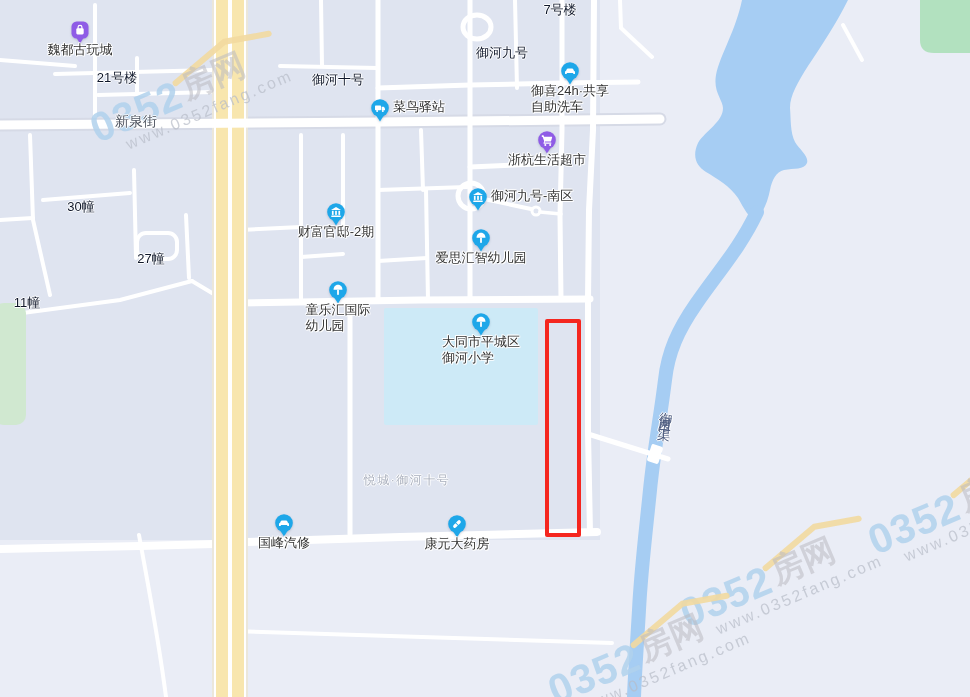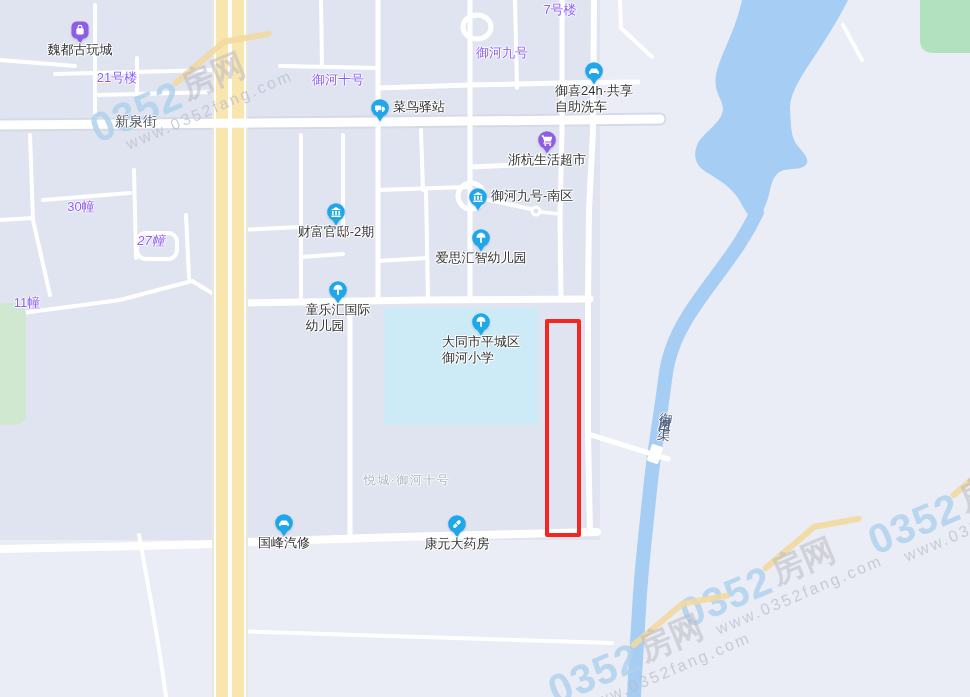--- a/index.html
+++ b/index.html
@@ -13,21 +13,21 @@
   .wm{position:absolute;width:250px;transform:rotate(-23deg);z-index:15;pointer-events:none;}
   .wm-roof{position:absolute;left:92px;top:-12px;}
   .wm-row{white-space:nowrap;}
   .wm-num{font-size:41px;font-weight:bold;color:rgba(176,209,236,0.85);letter-spacing:1px;}
   .wm-cn{font-size:33px;font-weight:bold;color:rgba(186,186,193,0.55);margin-left:4px;position:relative;top:-6px;}
   .wm-url{font-size:16px;color:rgba(182,188,199,0.7);letter-spacing:2.5px;margin:-8px 0 0 26px;}
   
   #label-layer,#poi-layer{position:absolute;left:0;top:0;width:100%;height:100%;z-index:30;pointer-events:none;}
   .area-label{
     position:absolute;transform:translate(-50%,-50%);white-space:nowrap;
-    color:#8b5cf6;font-size:13px;z-index:20;
+    color:#0f172a;font-size:13px;z-index:20;
     text-shadow:-1px 0 #fff,1px 0 #fff,0 -1px #fff,0 1px #fff;
   }
   .area-label.large{font-size:12px;color:#a8aebc;letter-spacing:1.5px;}
   .road-label{
     position:absolute;transform:translate(-50%,-50%);white-space:nowrap;
     color:#4c525e;font-size:14px;
     text-shadow:-1px 0 #fff,1px 0 #fff,0 -1px #fff,0 1px #fff;
   }
   .water-label{
     position:absolute;writing-mode:vertical-rl;letter-spacing:4px;
@@ -179,21 +179,21 @@
         <div class="wm-url">www.0352fang.com</div>
       </div>
     </div>
   <div id="highlight" style="left: 545px; top: 319px; width: 28px; height: 210px; border-color: rgb(245, 38, 31);"></div>
   <div id="label-layer">
       <div class="area-label" style="left: 117px; top: 78px;">21号楼</div>
       <div class="area-label" style="left: 560px; top: 10px;">7号楼</div>
       <div class="area-label" style="left: 338px; top: 80px;">御河十号</div>
       <div class="area-label" style="left: 502px; top: 53px;">御河九号</div>
       <div class="area-label" style="left: 81px; top: 207px;">30幢</div>
-      <div class="area-label" style="left: 151px; top: 241px; font-style: italic;">27幢</div>
+      <div class="area-label" style="left: 151px; top: 259px;">27幢</div>
       <div class="area-label" style="left: 27px; top: 303px;">11幢</div>
       <div class="area-label large" style="left: 407px; top: 480px;">悦城·御河十号</div>
       <div class="road-label" style="left: 136px; top: 122px;">新泉街</div>
       <div class="water-label" style="left: 666px; top: 412px;">御河西干渠</div>
     </div>
   <div id="poi-layer">
       <div class="poi" style="left: 70px; top: 20px;">
         <svg width="20" height="26" viewBox="0 0 20 26">
           <path d="M6.2 17.4 L13.8 17.4 L10 23.6 Z" fill="#8f5ce6"></path>
           <rect x="1.5" y="1.5" width="17" height="17" rx="5.2" fill="#8f5ce6"></rect>
@@ -210,21 +210,21 @@
           <circle cx="10" cy="10" r="8.8" fill="#1ea7e9"></circle>
           <g transform="translate(4,4)">
             <rect fill="#fff" x="1" y="3.6" width="6" height="4.6" rx="0.7"></rect>
             <path fill="#fff" d="M7.6 4.8 L9.6 4.8 Q10 4.8 10.3 5.2 L11 6.5 L11 8.2 L7.6 8.2 Z"></path>
             <circle fill="#fff" cx="3.1" cy="9.1" r="1"></circle>
             <circle fill="#fff" cx="8.8" cy="9.1" r="1"></circle>
           </g>
         </svg>
         <div class="poi-label side">菜鸟驿站</div>
       </div>
-      <div class="poi" style="left: 584px; top: 61px;">
+      <div class="poi" style="left: 560px; top: 61px;">
         <svg width="20" height="26" viewBox="0 0 20 26">
           <path d="M6.2 17.4 L13.8 17.4 L10 23.6 Z" fill="#1ea7e9"></path>
           <circle cx="10" cy="10" r="8.8" fill="#1ea7e9"></circle>
           <g transform="translate(4,4)">
             <path fill="#fff" d="M2.6 4.6 Q3 3.4 4 3.4 L8 3.4 Q9 3.4 9.4 4.6 L9.9 5.8 Q11 6.1 11 7.1 L11 8.4 Q11 8.9 10.5 8.9 L9.7 8.9 Q9.2 8.9 9.2 8.4 L9.2 8.1 L2.8 8.1 L2.8 8.4 Q2.8 8.9 2.3 8.9 L1.5 8.9 Q1 8.9 1 8.4 L1 7.1 Q1 6.1 2.1 5.8 Z"></path>
           </g>
         </svg>
         <div class="poi-label">
           <div>御喜24h·共享</div>
           <div>自助洗车</div>

